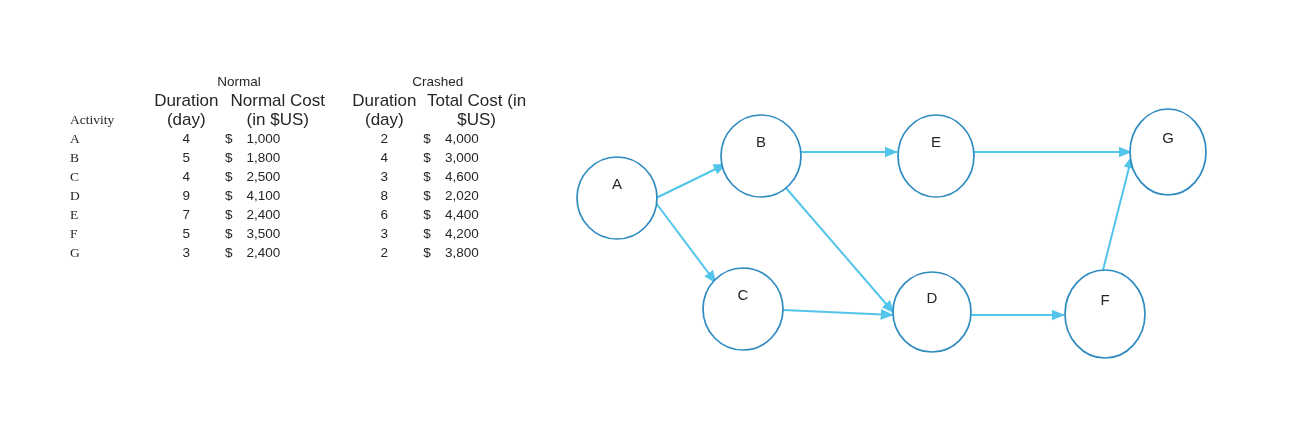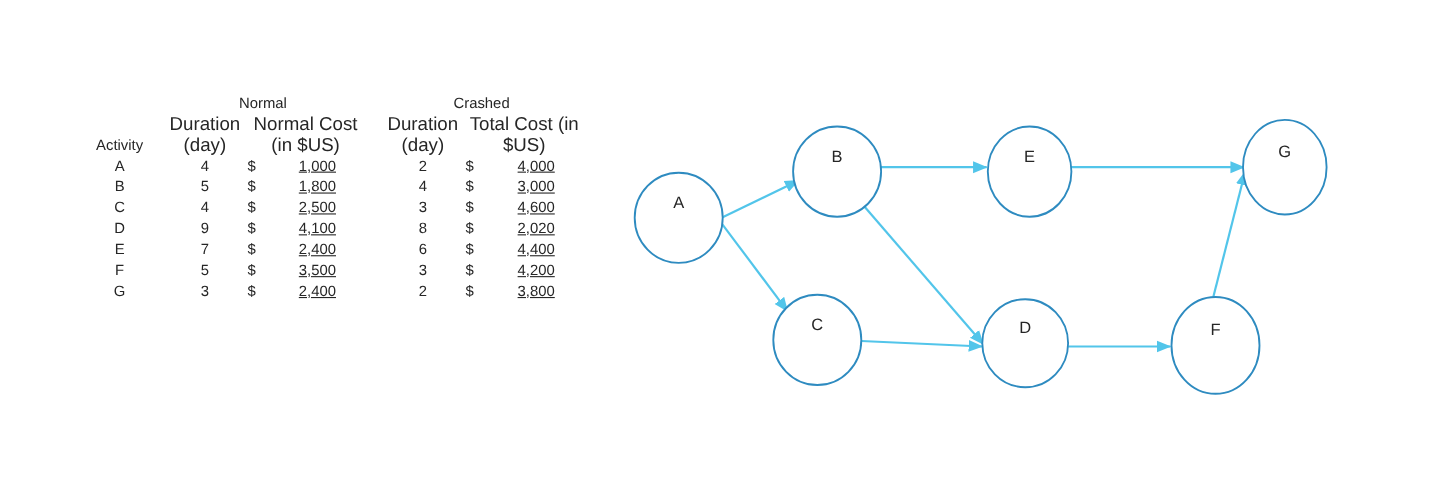--- a/index.html
+++ b/index.html
@@ -14,21 +14,21 @@
     background: #ffffff;
     overflow: hidden;
     font-family: "Liberation Sans", sans-serif;
     color: #262626;
   }
 
   
   #cost-table {
     position: absolute;
     left: 70px;
-    top: 84px;
+    top: 72px;
     width: 460px;
     border-collapse: collapse;
     font-size: 13.5px;
     color: #262626;
   }
   #cost-table td, #cost-table th {
     padding: 0;
     margin: 0;
     line-height: 19px;
     font-weight: normal;
@@ -45,24 +45,24 @@
     font-weight: bold;
     text-align: center;
     font-size: 17px;
   }
   .col-head-activity {
     font-weight: bold;
     text-align: center;
     font-size: 13.5px;
     vertical-align: bottom;
   }
-  .c-activity  { width: 72px;  text-align: center; }
+  .c-activity  { width: 72px;  text-align: left; font-family: Liberation Serif, serif; }
   .c-dur       { width: 72px;  text-align: center; }
   .c-cur       { width: 20px;  text-align: left;  padding-left: 10px; }
-  .c-amt       { width: 78px;  text-align: center; padding-right: 6px; text-decoration: underline; }
+  .c-amt       { width: 78px;  text-align: left; padding-right: 6px; }
   .c-gap       { width: 14px; }
   .data-row td { line-height: 21px; }
 
   
   #diagram {
     position: absolute;
     left: 540px;
     top: 0;
     width: 771px;
     height: 445px;

